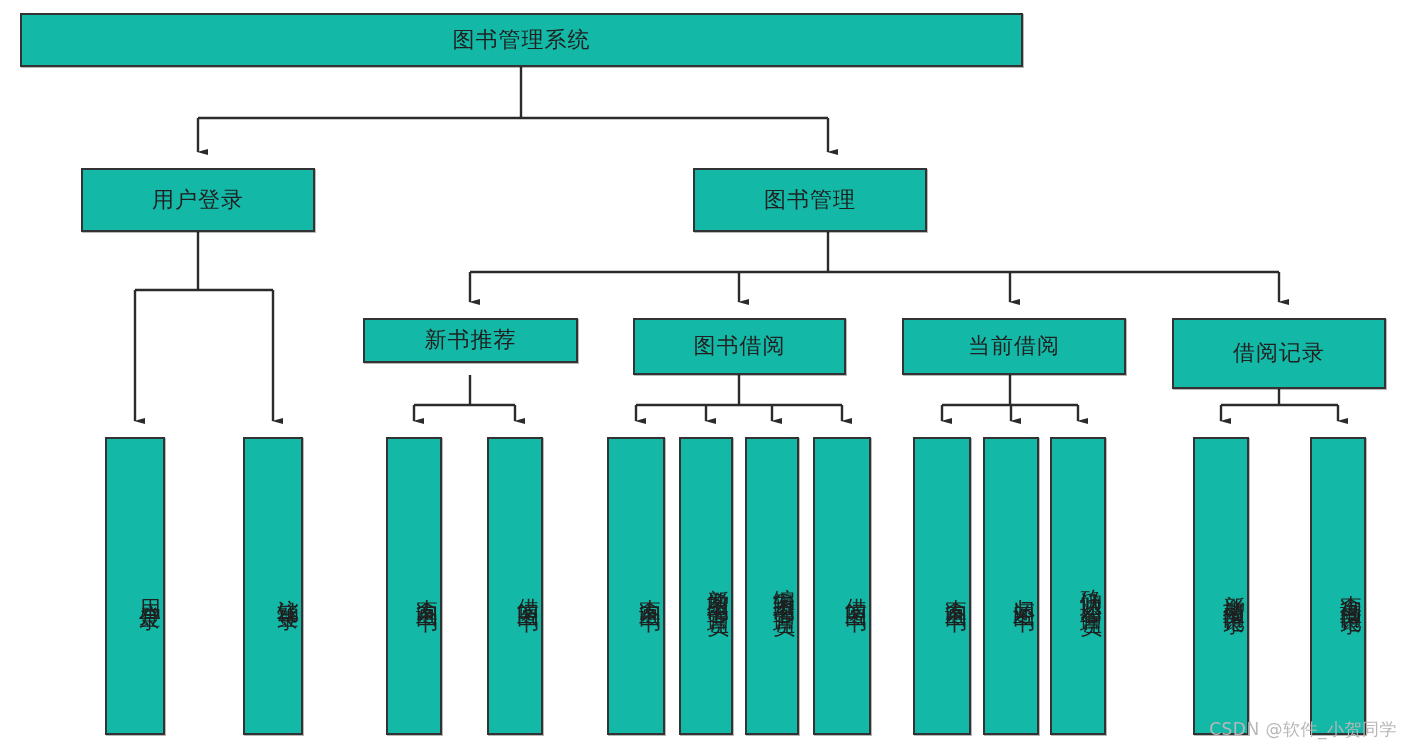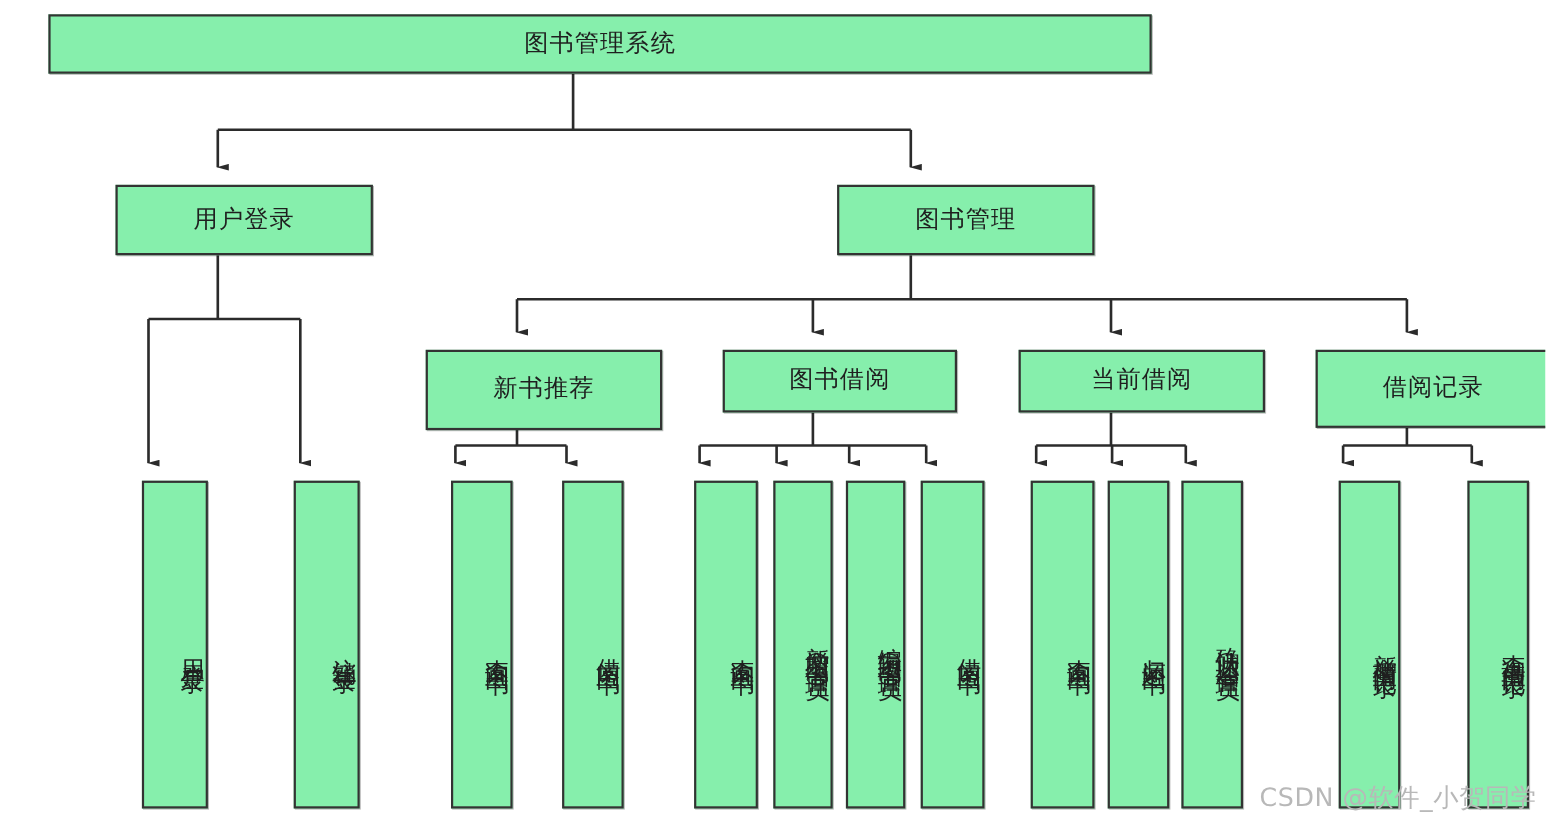--- a/index.html
+++ b/index.html
@@ -14,27 +14,26 @@
     position: relative;
     width: 1405px;
     height: 747px;
     background: #ffffff;
     overflow: hidden;
   }
   .node {
     position: absolute;
     box-sizing: border-box;
     border: 2px solid #333333;
-    background: #86efac;
+    background: #14b8a6;
     display: flex;
     align-items: center;
     justify-content: center;
     color: #1f1f1f;
     box-shadow: 1px 1px 0 rgba(0,0,0,0.28);
-    margin-left: 24px;
   }
   .node.horiz {
     font-size: 22px;
     letter-spacing: 1px;
     line-height: 1.2;
   }
   .node.vert {
     writing-mode: vertical-rl;
     text-orientation: upright;
     font-size: 22px;
@@ -54,21 +53,21 @@
     left: 0;
     top: 0;
     width: 1405px;
     height: 747px;
     pointer-events: none;
   }
   .watermark {
     position: absolute;
     right: 8px;
     bottom: 6px;
-    font-size: 23px;
+    font-size: 17px;
     color: #b8b8b8;
     letter-spacing: 0.5px;
     white-space: nowrap;
   }
 </style>
 </head>
 <body>
 
 <div id="canvas">
 
@@ -122,24 +121,24 @@
     </g>
   </svg>
 
   <div id="nodes-layer">
       <div class="node horiz" style="left: 20px; top: 13px; width: 1003px; height: 54px;">
         <span class="hlabel">图书管理系统</span>
       </div>
       <div class="node horiz" style="left: 81px; top: 168px; width: 234px; height: 64px;">
         <span class="hlabel">用户登录</span>
       </div>
-      <div class="node horiz" style="left: 737px; top: 168px; width: 234px; height: 64px;">
+      <div class="node horiz" style="left: 693px; top: 168px; width: 234px; height: 64px;">
         <span class="hlabel">图书管理</span>
       </div>
-      <div class="node horiz" style="left: 363px; top: 318px; width: 215px; height: 73px;">
+      <div class="node horiz" style="left: 363px; top: 318px; width: 215px; height: 45px;">
         <span class="hlabel">新书推荐</span>
       </div>
       <div class="node horiz" style="left: 633px; top: 318px; width: 213px; height: 57px;">
         <span class="hlabel">图书借阅</span>
       </div>
       <div class="node horiz" style="left: 902px; top: 318px; width: 224px; height: 57px;">
         <span class="hlabel">当前借阅</span>
       </div>
       <div class="node horiz" style="left: 1172px; top: 318px; width: 214px; height: 71px;">
         <span class="hlabel">借阅记录</span>

